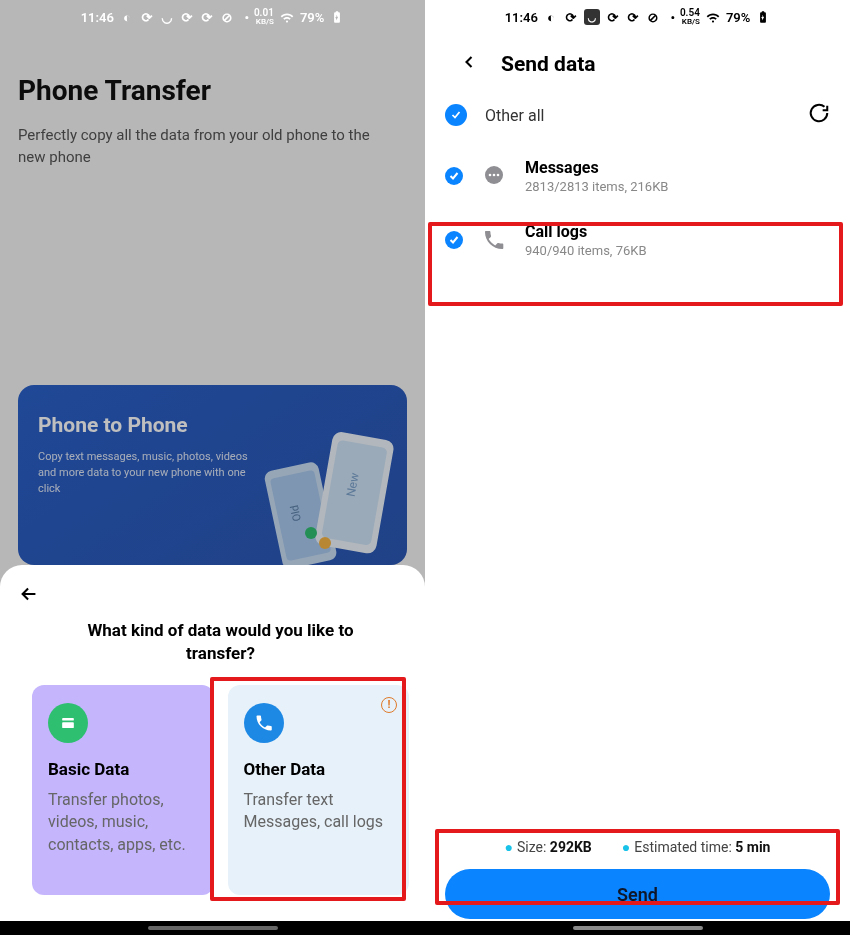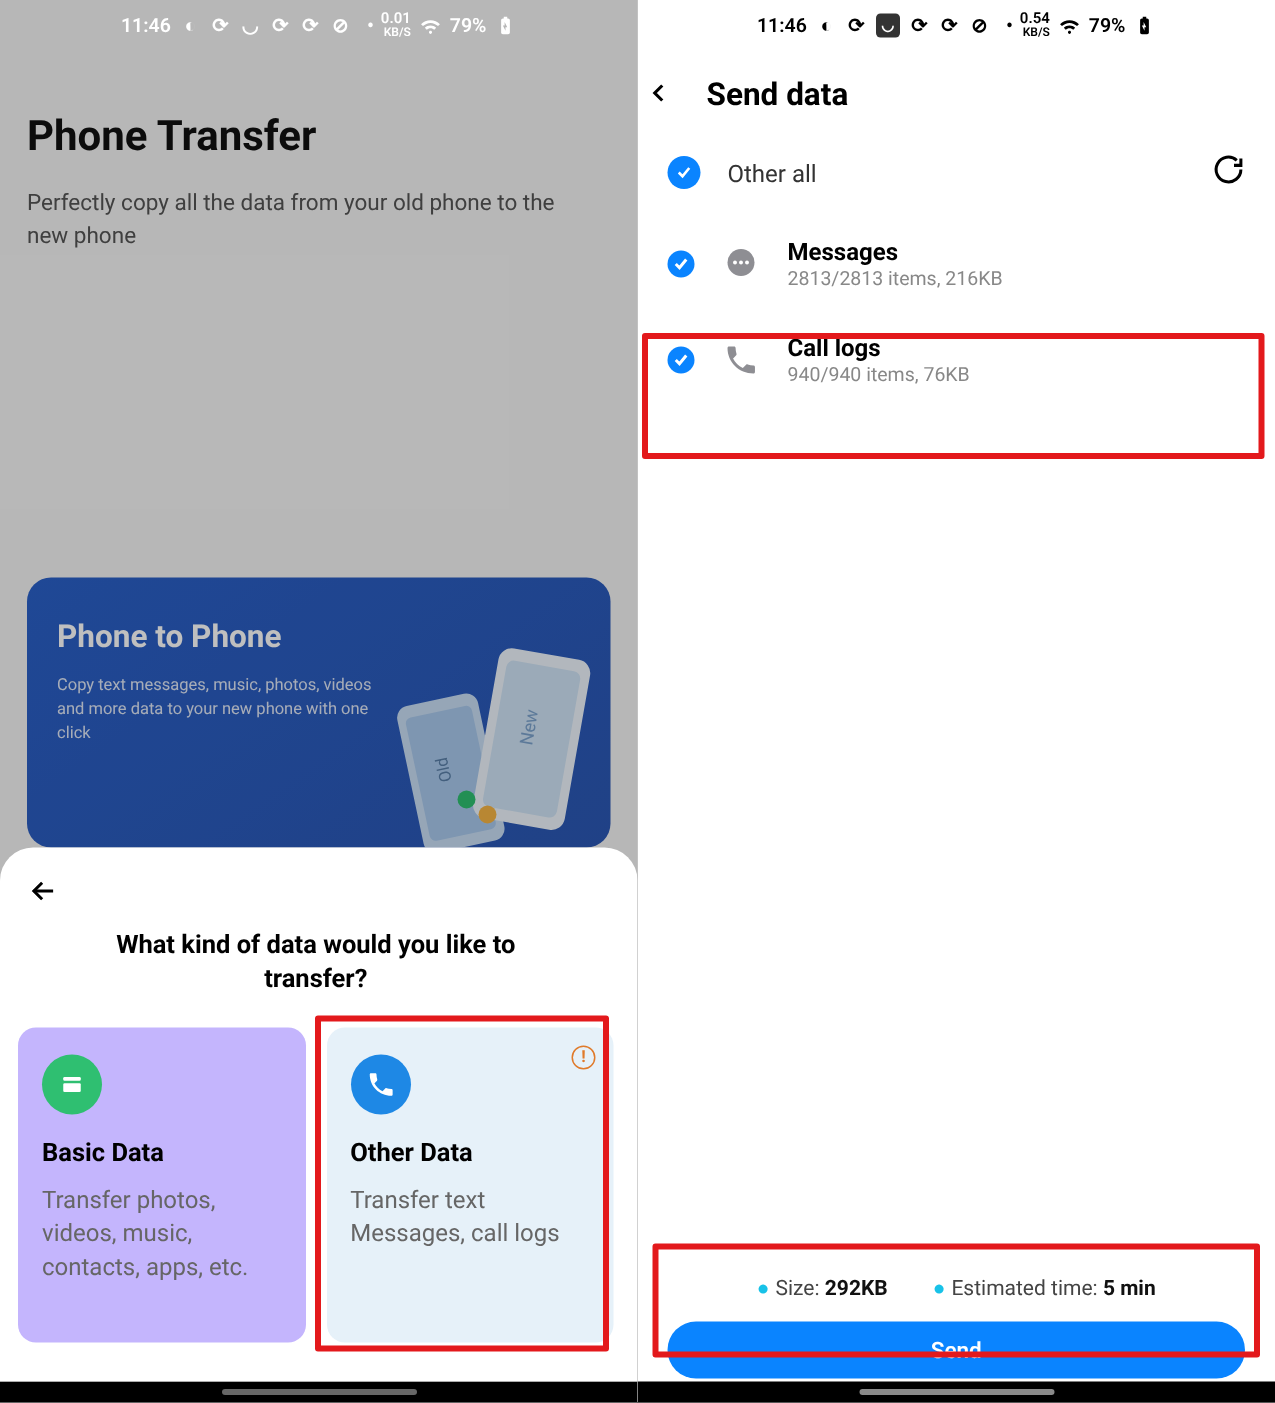--- a/index.html
+++ b/index.html
@@ -20,52 +20,52 @@
   .dim-status { position: absolute; top:0; left:0; right:0; z-index: 6; color:#fff; }
   .left-content { position: absolute; inset: 34px 0 0 0; padding: 40px 18px 0 18px; }
   .title { font-size: 28px; font-weight: 700; color: #111; margin-bottom: 18px; }
   .subtitle { font-size: 15px; color: #555; line-height: 1.45; max-width: 380px; }
   .promo { position: absolute; left: 18px; right: 18px; top: 385px; height: 180px; border-radius: 16px; background: linear-gradient(145deg,#2a60c8,#2b57b3); color: #fff; padding: 28px 20px 20px 20px; overflow: hidden; }
   .promo h3 { font-size: 21px; font-weight: 700; margin-bottom: 12px; }
   .promo p { font-size: 11px; opacity: 0.85; line-height: 1.45; max-width: 210px; }
   .promo .phones { position: absolute; right: 4px; bottom: -10px; width: 170px; height: 150px; }
 
   
-  .sheet { position: absolute; left: 0; right: 0; bottom: 14px; background: #fff; border-radius: 22px 22px 0 0; z-index: 10; padding: 24px 16px 16px 12px; height: 356px; }
+  .sheet { position: absolute; left: 0; right: 0; bottom: 14px; background: #fff; border-radius: 22px 22px 0 0; z-index: 10; padding: 24px 16px 16px 32px; height: 356px; }
   .sheet-back { position: absolute; left: 18px; top: 18px; }
   .sheet-title { text-align: center; font-size: 17px; font-weight: 700; line-height: 1.35; margin: 30px auto 20px auto; max-width: 300px; }
   .cards { display: flex; gap: 14px; }
   .card { flex: 1; border-radius: 12px; padding: 18px 16px 16px 16px; min-height: 210px; position: relative; }
   .card.green { background: #c4b5fd; }
   .card.blue  { background: #e6f1f9; }
   .card .cicon { width: 40px; height: 40px; border-radius: 50%; margin-bottom: 16px; display:flex;align-items:center;justify-content:center; }
   .card h4 { font-size: 17px; font-weight: 700; margin-bottom: 10px; }
   .card p  { font-size: 16px; color: #666; line-height: 1.4; }
   .excl { position: absolute; top: 12px; right: 12px; width: 16px; height: 16px; border: 1.5px solid #e07a2a; border-radius: 50%; display:flex;align-items:center;justify-content:center; color:#e07a2a; font-size:11px; font-weight:700; }
   .red-box { border: 4px solid #e3191c; border-radius: 2px; position: absolute; }
-  .rhead { display: flex; align-items: center; gap: 22px; padding: 18px 18px 16px 4px; }
+  .rhead { display: flex; align-items: center; gap: 22px; padding: 18px 18px 16px 34px; }
   .rhead h2 { font-size: 21px; font-weight: 700; }
   .row { display: flex; align-items: center; padding: 12px 20px; gap: 18px; }
   .sel-row { padding: 10px 20px 16px 20px; }
   .check { width: 22px; height: 22px; min-width:22px; border-radius: 50%; background: #0a84ff; display:flex;align-items:center;justify-content:center; }
   .check.sm { width: 18px; height: 18px; min-width:18px; }
   .check svg { width: 12px; height: 12px; }
   .sel-label { font-size: 16px; color: #333; flex: 1; }
   .refresh { margin-left: auto; }
   .item { display: flex; align-items: center; padding: 14px 20px; gap: 18px; }
   .item .ticon { width: 26px; height: 26px; display:flex;align-items:center;justify-content:center; color:#8e8e93; }
   .item .txt { display:flex; flex-direction:column; gap:2px; }
   .item .name { font-size: 16px; font-weight: 700; }
   .item .meta { font-size: 13px; color: #888; }
 
   .footer { position: absolute; left: 0; right: 0; bottom: 16px; padding: 0 20px; }
   .stats { display:flex; gap: 30px; justify-content:center; font-size: 14px; margin-bottom: 14px; color:#444; }
   .stats .dot { color:#18c2e8; margin-right:4px; }
   .stats b { font-weight:700; color:#111; }
-  .send-btn { width: 100%; height: 38px; border-radius: 30px; background: #0a84ff; color:#ffffff; font-size: 15px; font-weight: 600; border:none; display:flex;align-items:center;justify-content:center; }
+  .send-btn { width: 100%; height: 50px; border-radius: 30px; background: #0a84ff; color:#0f172a; font-size: 18px; font-weight: 600; border:none; display:flex;align-items:center;justify-content:center; }
 
   .navbar { position:absolute; left:0; right:0; bottom:0; height:14px; background:#000; display:flex; align-items:center; justify-content:center; }
   .navbar .pill { width:130px; height:4px; border-radius:3px; background:#8a8a8a; }
 
   .arrow-left { width:22px; height:22px; }
 </style>
 </head>
 <body>
 
 <div class="wrap">

